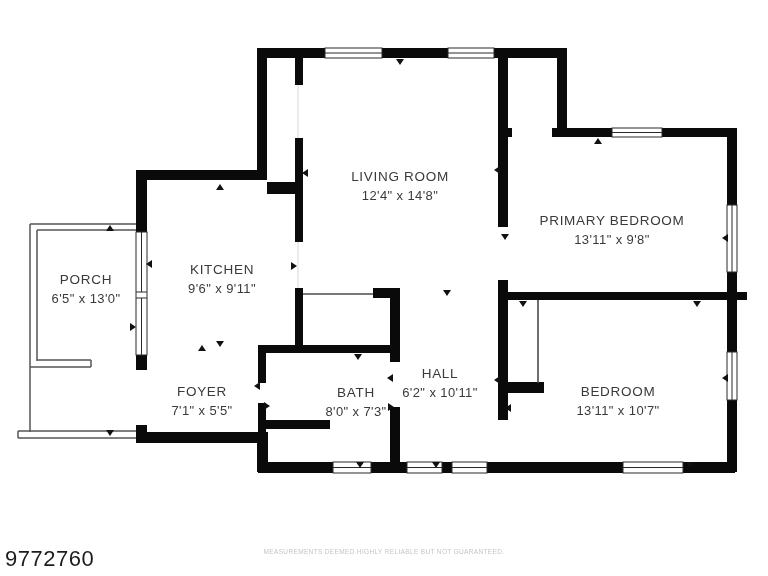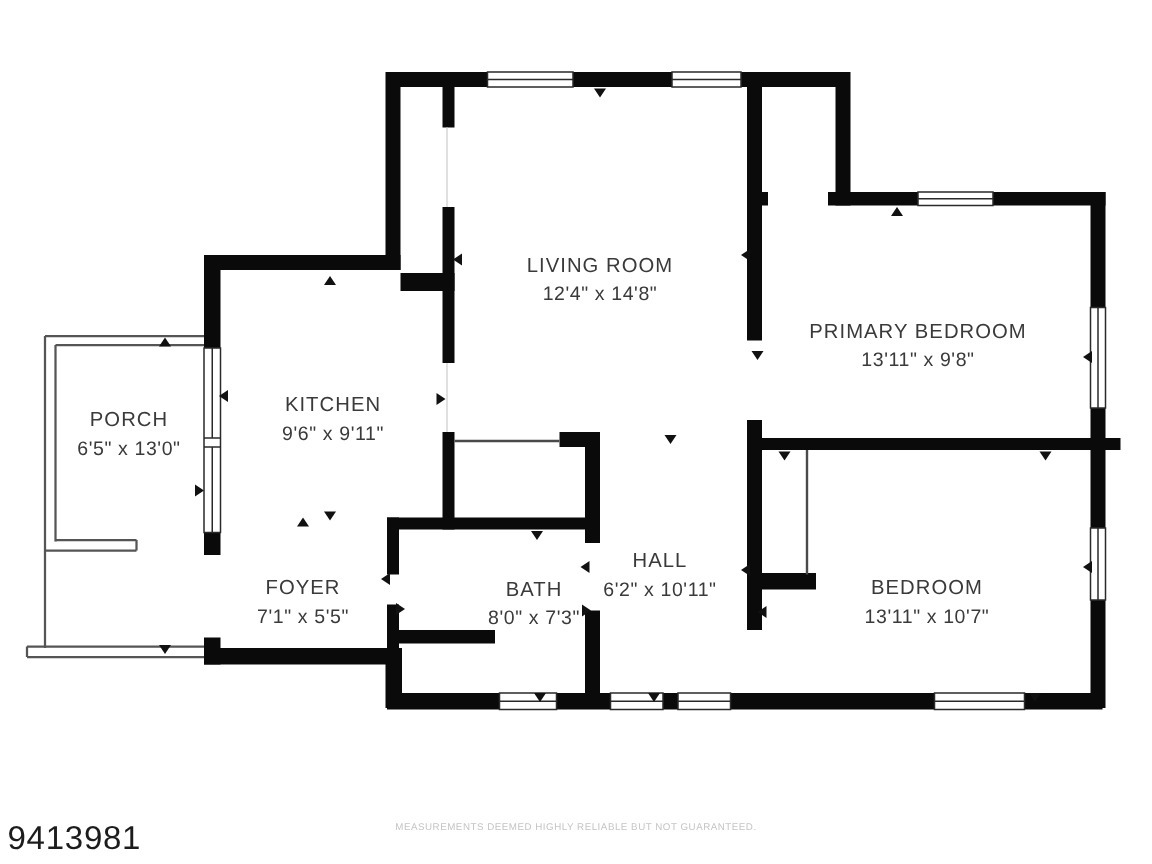--- a/index.html
+++ b/index.html
@@ -187,16 +187,16 @@
       <text class="room-dims" x="202" y="415">7'1" x 5'5"</text>
       <text class="room-name" x="356" y="397">BATH</text>
       <text class="room-dims" x="356" y="416">8'0" x 7'3"</text>
       <text class="room-name" x="440" y="378">HALL</text>
       <text class="room-dims" x="440" y="397">6'2" x 10'11"</text>
       <text class="room-name" x="618" y="396">BEDROOM</text>
       <text class="room-dims" x="618" y="415">13'11" x 10'7"</text>
     </g>
   </svg>
 
-  <div id="listing-id">9413981</div>
+  <div id="listing-id">9772760</div>
   <div id="disclaimer">MEASUREMENTS DEEMED HIGHLY RELIABLE BUT NOT GUARANTEED.</div>
 
 </div>
 
 </body></html>

